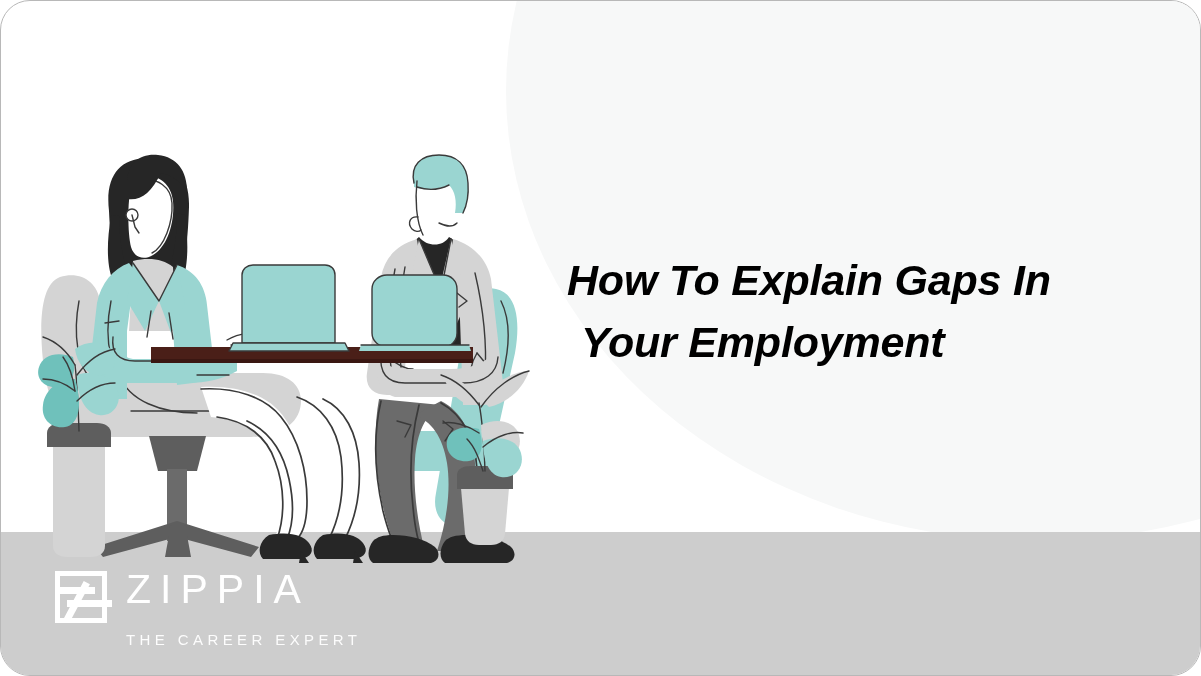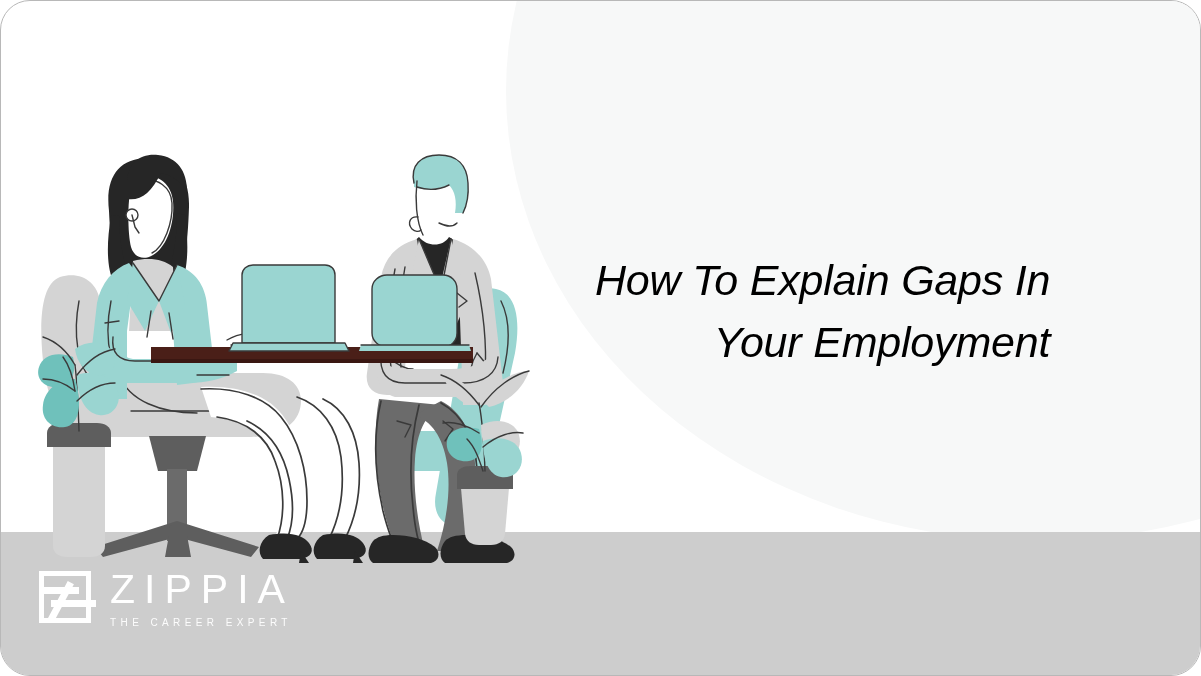--- a/index.html
+++ b/index.html
@@ -29,37 +29,37 @@
   .floor{
     position:absolute;
     left:0;right:0;bottom:0;
     height:143px;
     background:#cdcdcd;
   }
 
   
   .title{
     position:absolute;
-    left:594px;top:248px;
+    left:566px;top:248px;
     width:560px;
     font-size:43px;
     line-height:62px;
-    font-weight:normal;
+    font-weight:bold;
     font-style:italic;
     color:#000000;
     letter-spacing:-0.2px;
   }
   .title .ln{display:block;}
-  .title .ln2{padding-left:14px;text-align:center;}
+  .title .ln2{padding-left:14px;}
 
   
   #illus{position:absolute;left:0px;top:0px;width:560px;height:676px;}
 
   
-  .logo{position:absolute;left:38px;top:570px;display:flex;align-items:flex-start;}
+  .logo{position:absolute;left:54px;top:570px;display:flex;align-items:flex-start;}
   .logo-mark{
     width:52px;height:52px;
     border:5px solid #ffffff;
     position:relative;
     box-sizing:border-box;
     flex:none;
   }
   .logo-mark i{position:absolute;background:#ffffff;display:block;}
   .logo-mark .b1{left:-5px;top:11px;width:40px;height:7px;}
   .logo-mark .b2{left:7px;bottom:11px;width:45px;height:7px;}
@@ -70,23 +70,23 @@
   .logo-text{margin-left:19px;margin-top:-2px;}
   .logo-word{
     color:#ffffff;
     font-size:41px;
     line-height:41px;
     letter-spacing:9px;
     font-weight:300;
   }
   .logo-tag{
     color:#ffffff;
-    font-size:10px;
+    font-size:15px;
     letter-spacing:4.4px;
-    margin-top:7px;
+    margin-top:21px;
     font-weight:400;
     opacity:.95;
   }
 </style>
 </head>
 <body>
 
 <div id="card">
 
   <div class="blob"></div>

